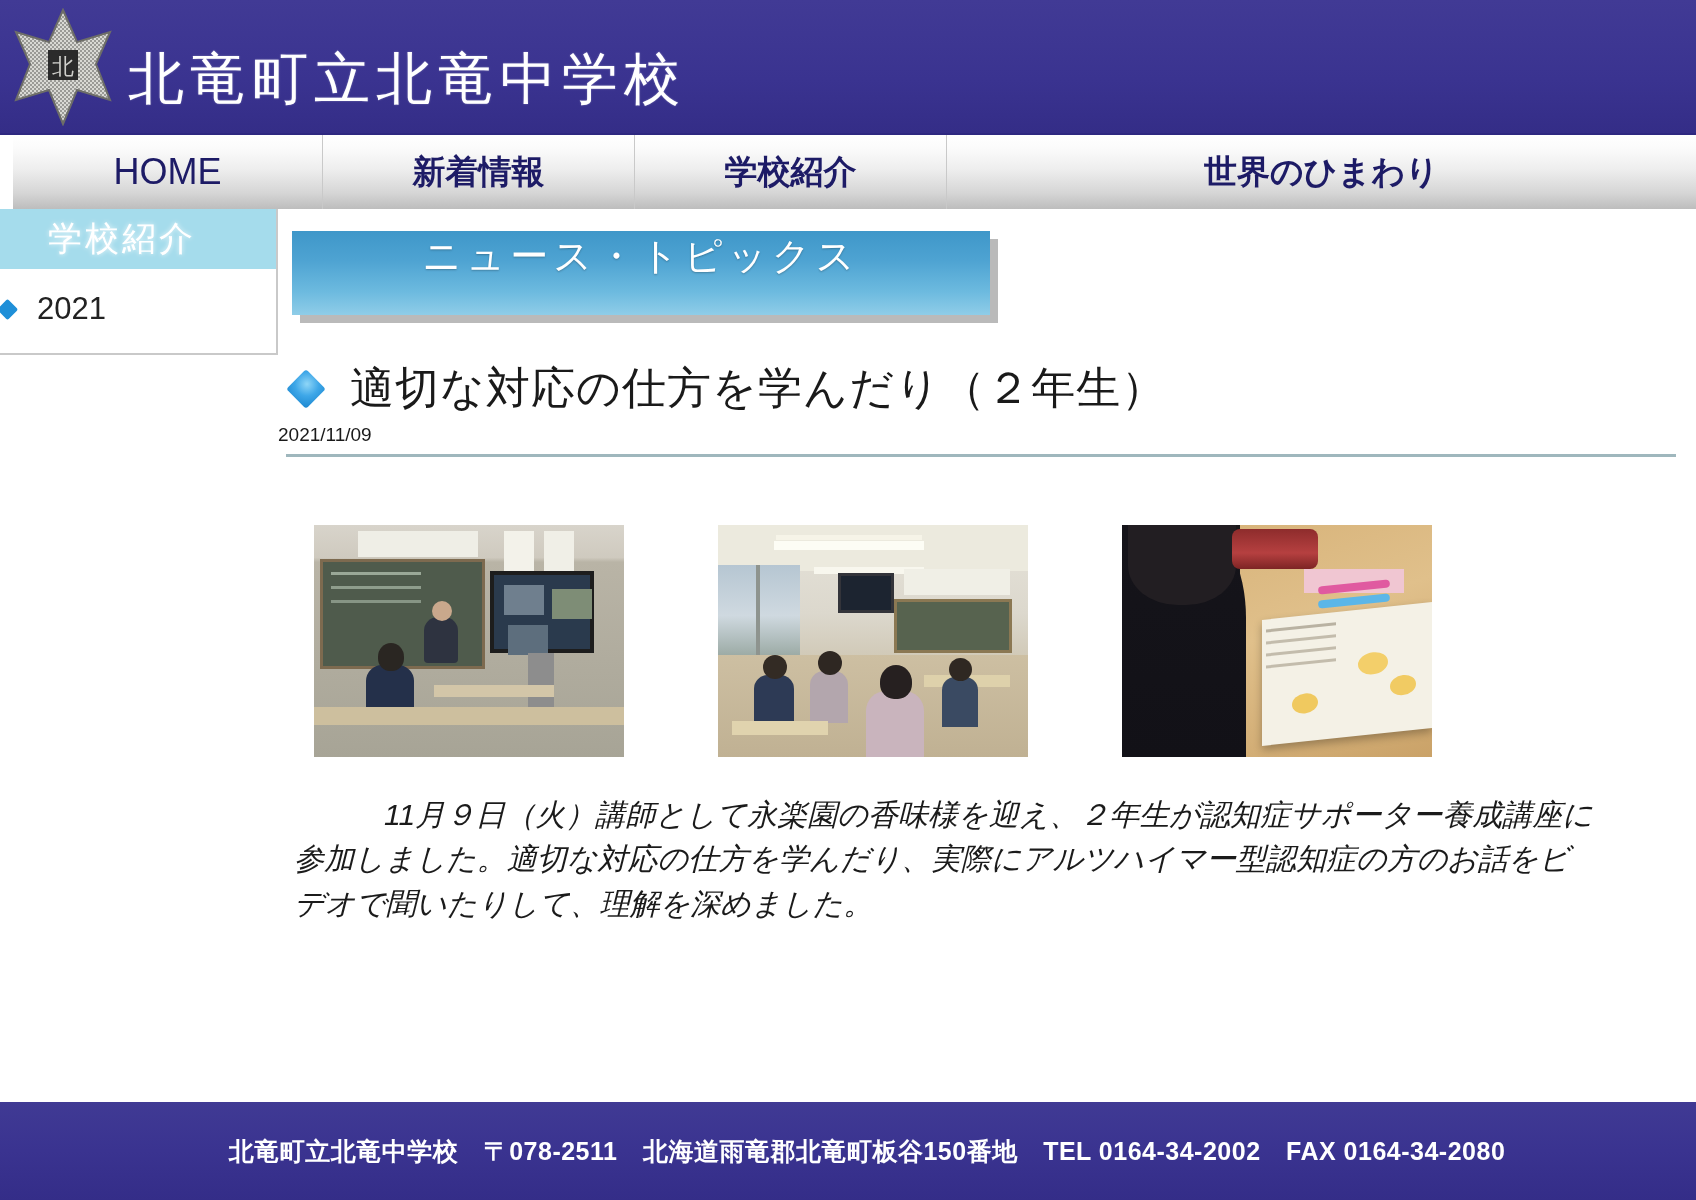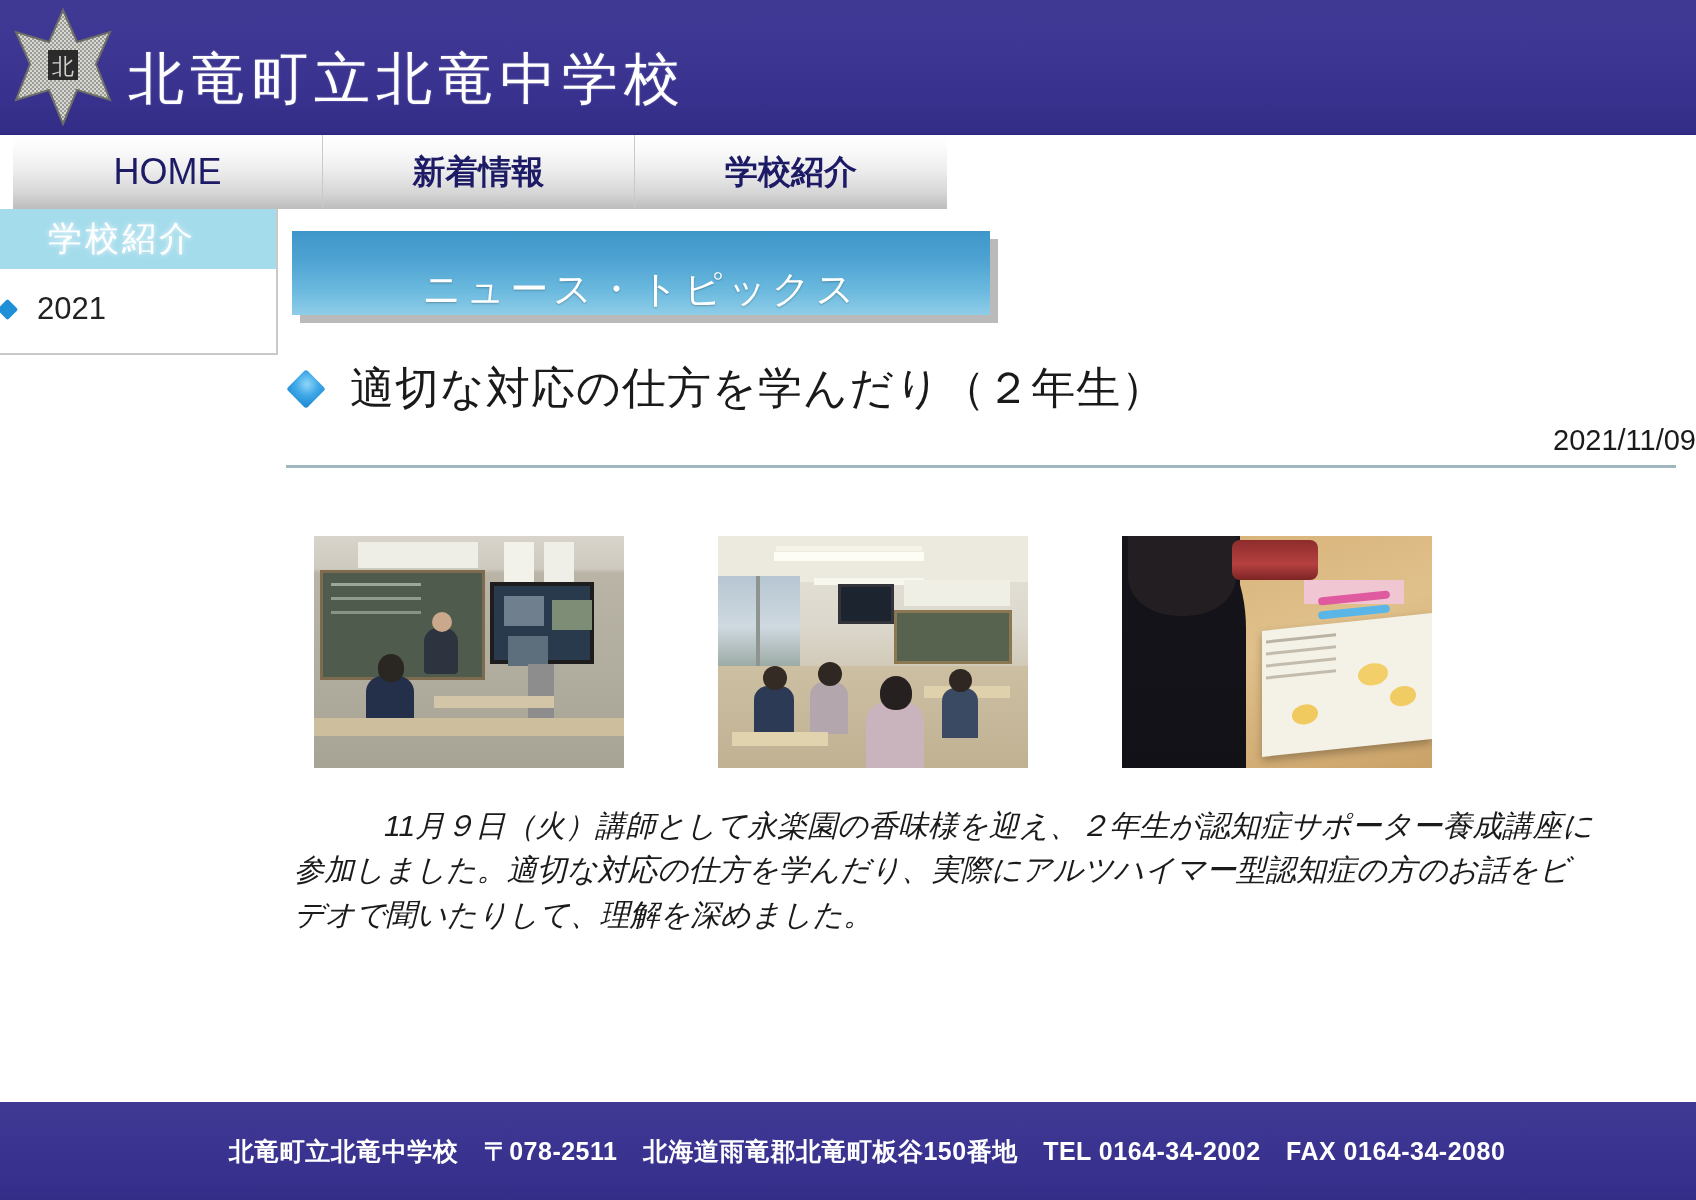--- a/index.html
+++ b/index.html
@@ -108,21 +108,21 @@
   }
 
   
   .main { flex: 1 1 auto; position: relative; padding: 0; }
 
   .topics-wrap { position: relative; margin: 22px 0 0 14px; width: 698px; }
   .topics-banner {
     position: relative;
     height: 84px;
     background: linear-gradient(180deg,#3f97c9 0%,#4ea3d2 35%,#6cbadf 72%,#8fcde8 100%);
-    display: flex; align-items: flex-end; justify-content: center;
+    display: flex; align-items: flex-start; justify-content: center;
     box-shadow: 8px 8px 0 rgba(130,130,130,.55);
   }
   .topics-banner span {
     color:#ffffff; font-size: 38px; letter-spacing: 5px;
     text-shadow: 0 1px 2px rgba(0,0,0,.25);
   }
 
   .article { margin: 44px 0 0 0; position: relative; }
   .article-title-row {
     display: flex; align-items: center;
@@ -134,22 +134,22 @@
     margin-right: 30px;
     background: radial-gradient(circle at 40% 35%, #8fd6f7 0%, #3ea7e8 48%, #1b86cf 100%);
     transform: rotate(45deg);
     border-radius: 3px;
     flex: 0 0 auto;
   }
   .article-title {
     font-size: 44px; color: #1a1a1a; letter-spacing: 1px; white-space: nowrap;
   }
   .article-date {
-    text-align: right;
-    font-size: 29px;
+    text-align: left;
+    font-size: 19px;
     color: #1a1a1a;
     margin-top: 6px;
     padding-right: 0;
   }
   .rule {
     height: 3px;
     background: #9fb7bd;
     margin: 8px 0 0 8px;
     width: 1390px;
   }
@@ -268,20 +268,21 @@
         <text x="59" y="66" font-size="22" text-anchor="middle" fill="#cfcfcb" font-family="DejaVu Serif, serif">北</text>
       </svg>
     </div>
     <div class="site-title">北竜町立北竜中学校</div>
   </div>
 
   <div class="nav">
     <div class="nav-item w-home">HOME</div>
     <div class="nav-item w-news">新着情報</div>
     <div class="nav-item w-school">学校紹介</div>
+    <div class="nav-item w-sun">世界のひまわり</div>
   </div>
 
   <div class="content">
 
     <div class="sidebar">
       <div class="side-head">学校紹介</div>
       <div class="side-list">
         <div class="side-item">
           <span class="diamond-sm"></span>
           <span>2021</span>

